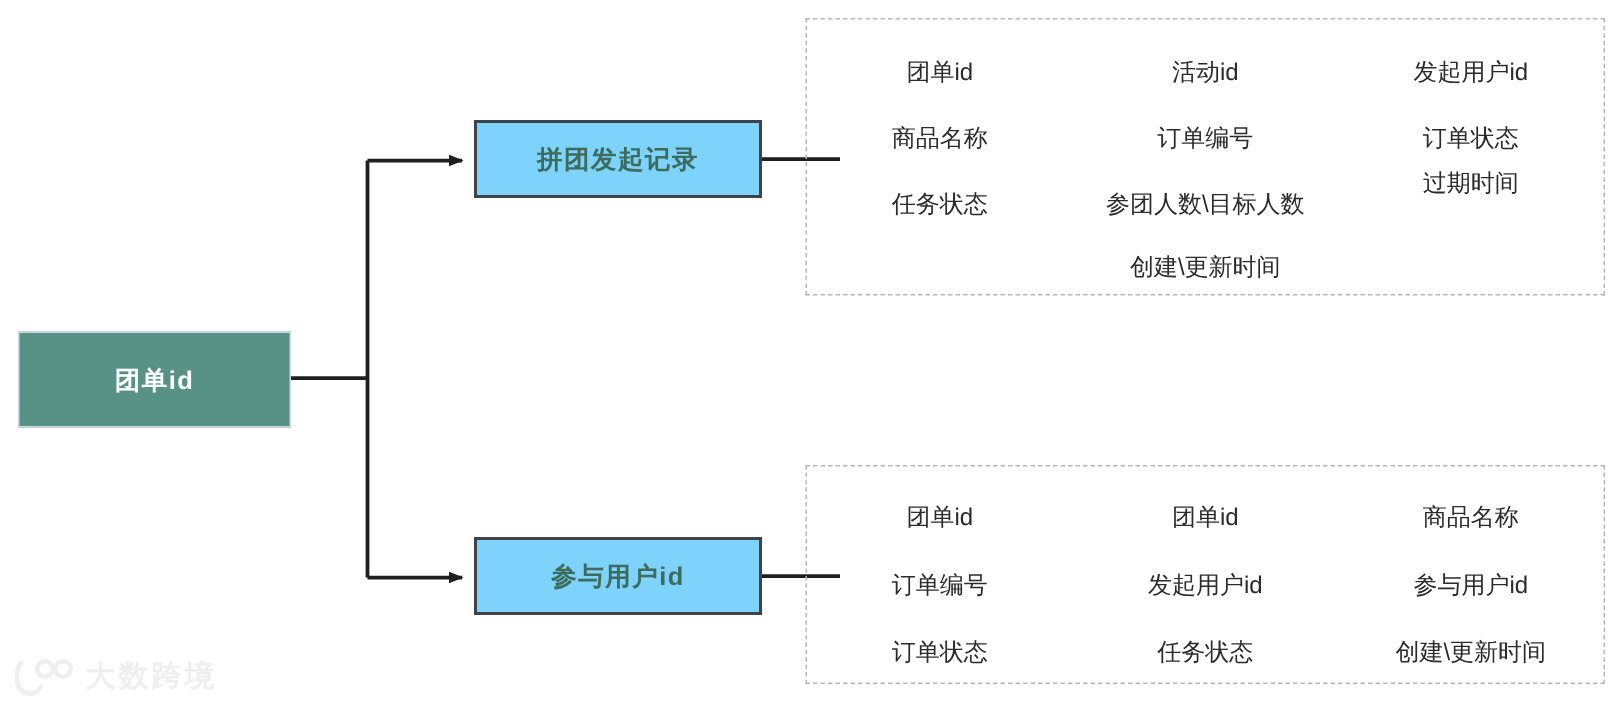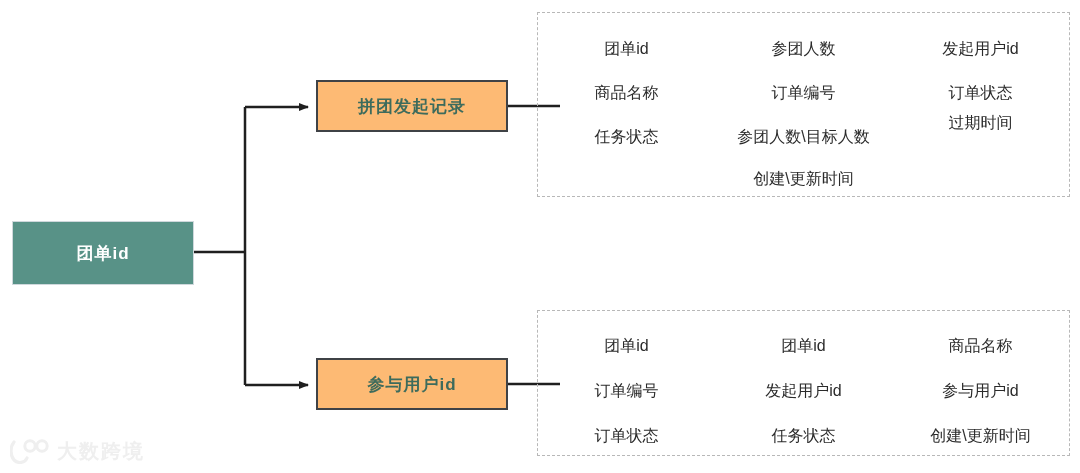--- a/index.html
+++ b/index.html
@@ -50,21 +50,21 @@
     font-size: 17px;
     font-weight: bold;
     letter-spacing: 1px;
   }
 
   
   .entity-node {
     position: absolute;
     width: 192px;
     height: 52px;
-    background: #fdba74;
+    background: #7dd3fc;
     border: 2px solid #3f4246;
     box-sizing: border-box;
     display: flex;
     align-items: center;
     justify-content: center;
   }
   .entity-node .label {
     color: #3d6b5c;
     font-size: 17px;
     font-weight: bold;
@@ -175,21 +175,21 @@
     <span class="label">拼团发起记录</span>
   </div>
 
   <div class="entity-node" id="entity-join">
     <span class="label">参与用户id</span>
   </div>
 
   <div class="field-group" id="fields-initiate">
     <div class="field-row r1">
       <span class="field-cell">团单id</span>
-      <span class="field-cell">参团人数</span>
+      <span class="field-cell">活动id</span>
       <span class="field-cell">发起用户id</span>
     </div>
     <div class="field-row r2">
       <span class="field-cell">商品名称</span>
       <span class="field-cell">订单编号</span>
       <span class="field-cell">订单状态</span>
     </div>
     <div class="field-row r3">
       <span class="field-cell">任务状态</span>
       <span class="field-cell">参团人数\目标人数</span>

